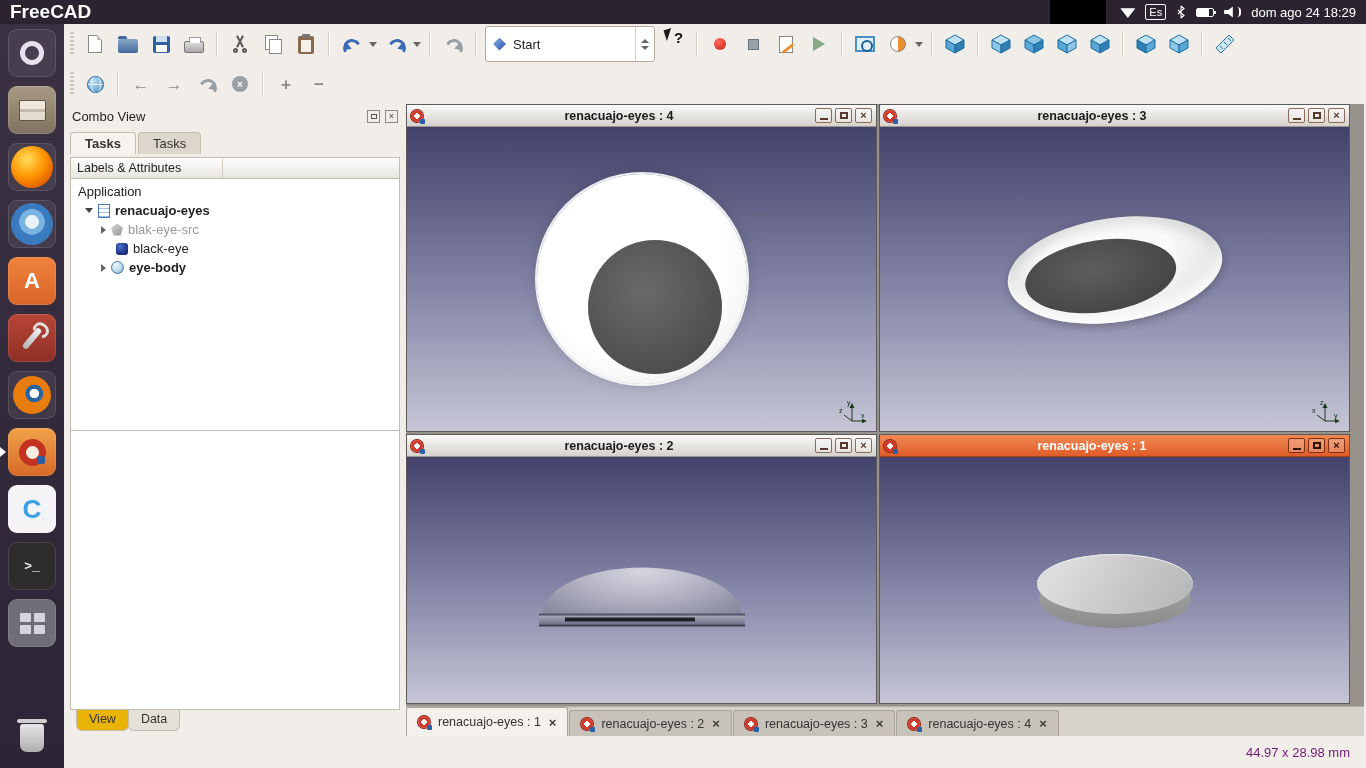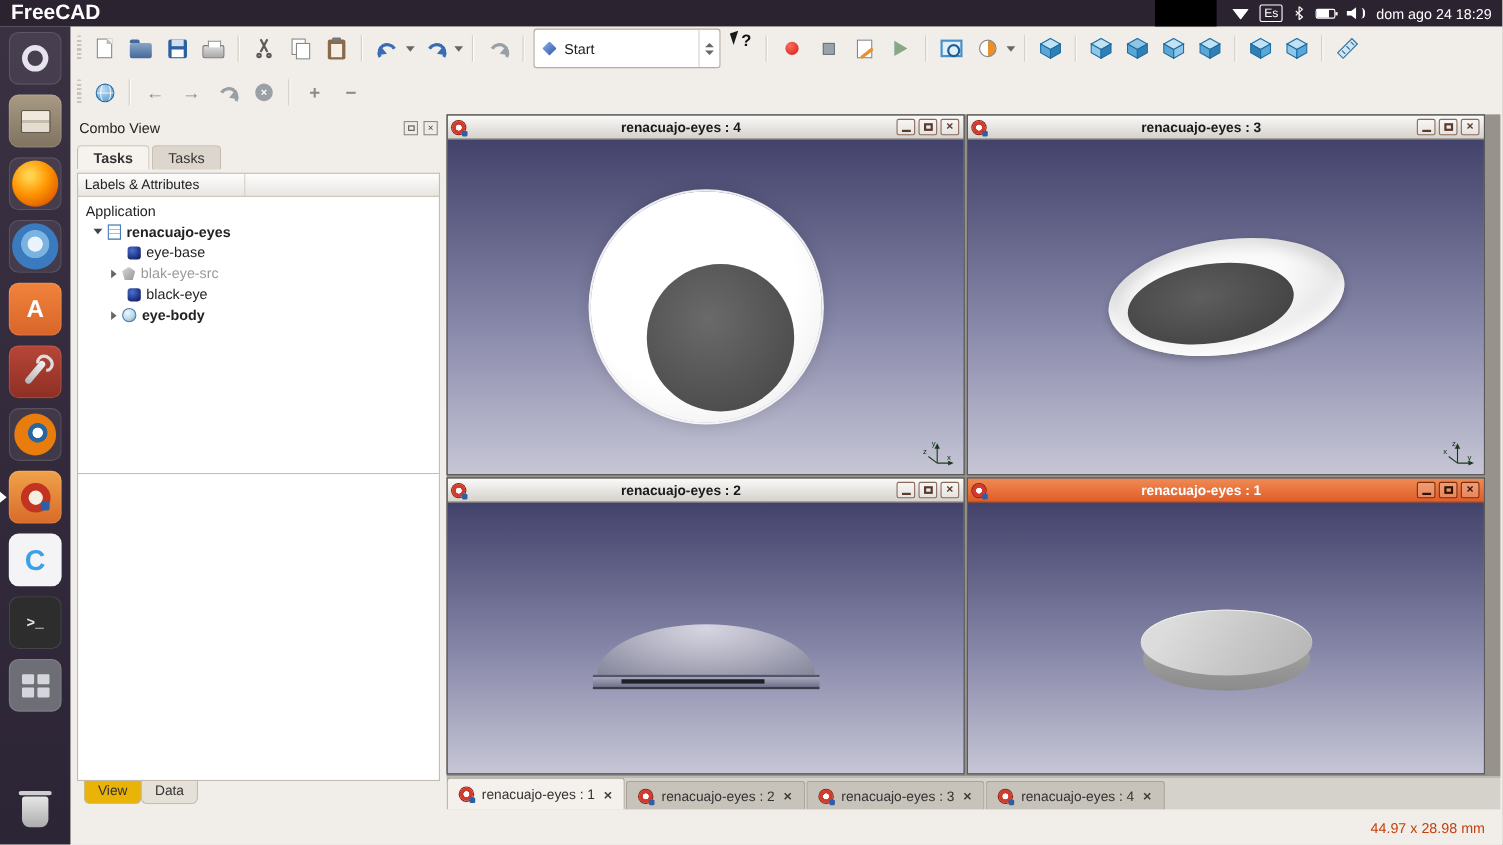--- a/index.html
+++ b/index.html
@@ -182,21 +182,21 @@
     background:linear-gradient(125deg, #dcdcdc 18%, #c7c7c7 58%, #b4b4b4); box-shadow:inset 0 1px 0 #ededed; }
   .axes { position:absolute; right:8px; bottom:5px; }
 
   
   .wintabs { position:absolute; left:342px; top:682px; width:958px; height:30px; background:#d5d1cb; border-top:1px solid #b3ada4; display:flex; align-items:flex-end; }
   .wtab { height:26px; display:flex; align-items:center; gap:8px; padding:0 11px; border:1px solid #a9a39a; border-bottom:none; background:#c7c2ba; font-size:12.5px; color:#333; border-radius:3px 3px 0 0; margin-right:1px; }
   .wtab.active { background:#f4f1ec; height:29px; }
   .wtab-close { font-size:13px; font-weight:bold; color:#3a3a3a; line-height:1; }
 
   
-  .statusbar { position:absolute; left:0; top:712px; width:1302px; height:32px; background:#f1eeea; display:flex; align-items:center; justify-content:flex-end; padding-right:16px; color:#c2410c; }
+  .statusbar { position:absolute; left:0; top:712px; width:1302px; height:32px; background:#f1eeea; display:flex; align-items:center; justify-content:flex-end; padding-right:16px; color:#701a75; }
 
   
   .cube svg { display:block; }
 </style>
 </head>
 <body>
 
 <div class="screen">
 
   <div class="topbar">
@@ -453,24 +453,20 @@
         <span class="th-cell">Labels &amp; Attributes</span>
       </div>
       <div class="tree">
         <div class="trow ind0">
           <span>Application</span>
         </div>
         <div class="trow ind1">
           <span class="tri-d"></span>
           <span class="i-doc"></span>
           <span class="b">renacuajo-eyes</span>
-        </div>
-        <div class="trow ind2b">
-          <span class="i-solid"></span>
-          <span>eye-base</span>
         </div>
         <div class="trow ind2">
           <span class="tri-r"></span>
           <span class="i-src"></span>
           <span class="muted">blak-eye-src</span>
         </div>
         <div class="trow ind2b">
           <span class="i-solid"></span>
           <span>black-eye</span>
         </div>

